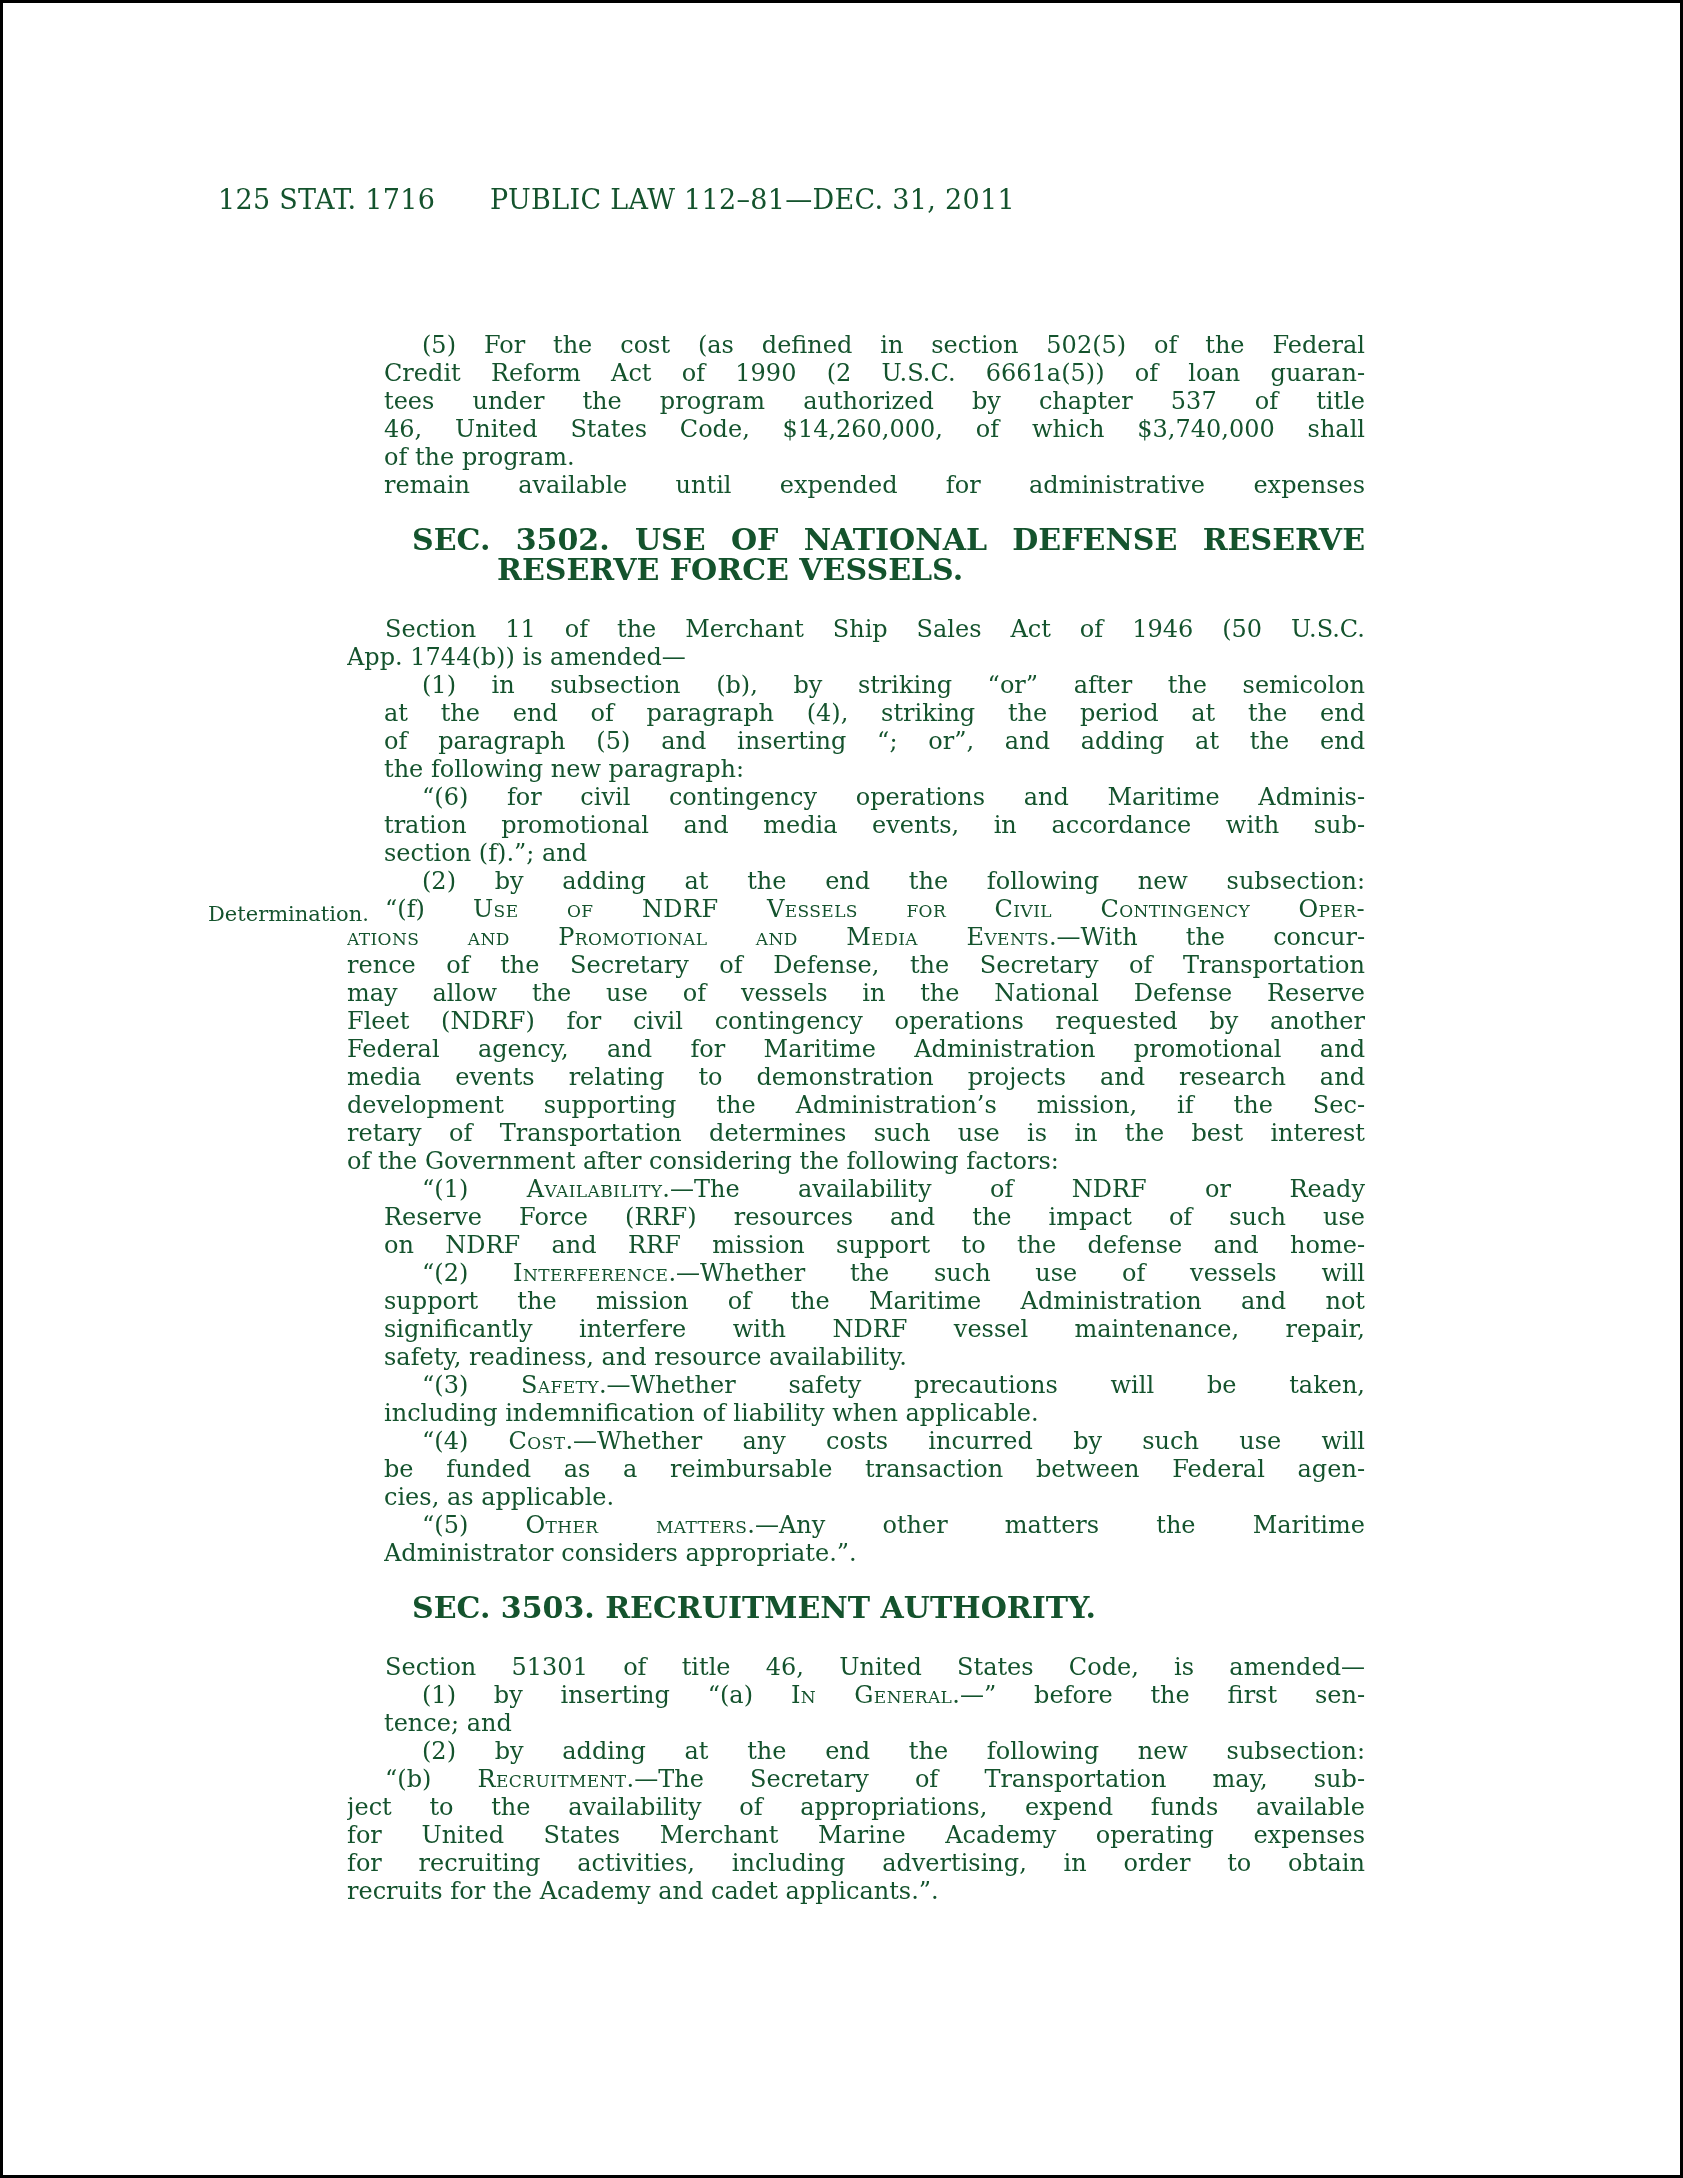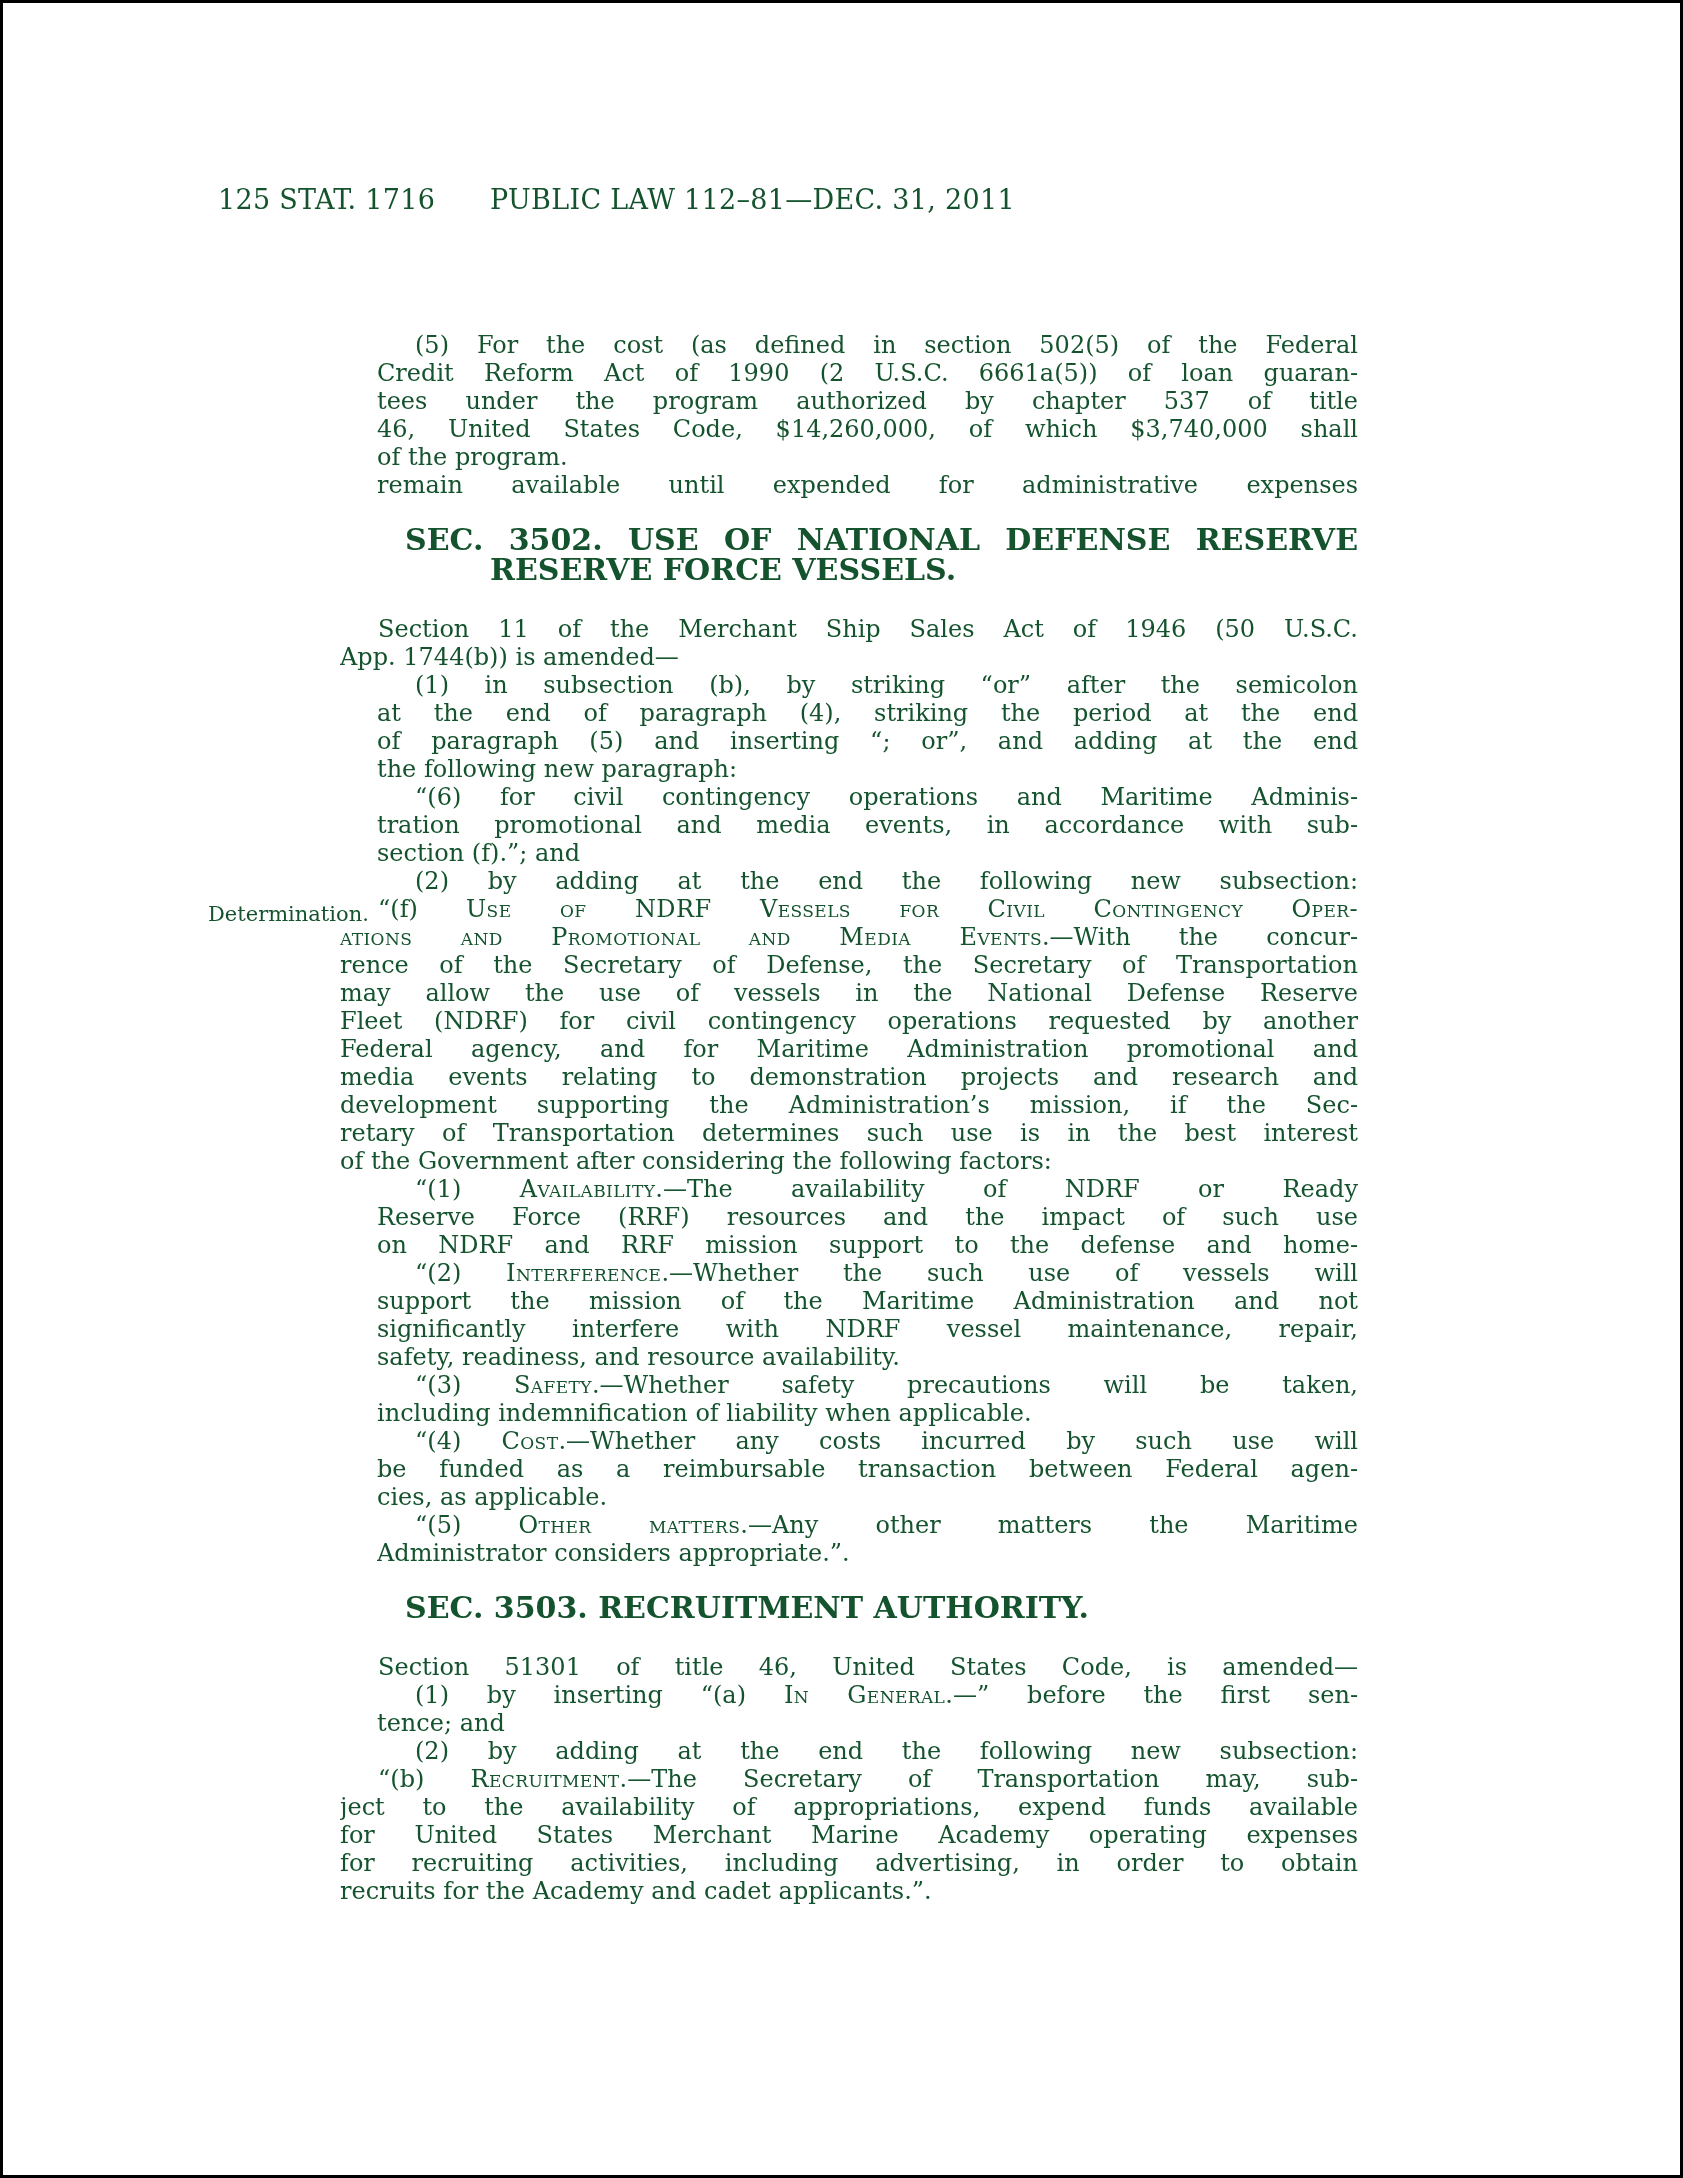--- a/index.html
+++ b/index.html
@@ -10,21 +10,21 @@
     border:3px solid #000;
     box-sizing:border-box;
     font-family:"DejaVu Serif","Liberation Serif",serif;
     color:#14532d;
     overflow:hidden;
   }
   .header-row{position:absolute;top:181px;left:0;right:0;height:34px;}
   .stat-number{position:absolute;left:215px;top:0;font-size:27px;letter-spacing:0.3px;}
   .law-title{position:absolute;left:487px;top:0;font-size:27px;letter-spacing:0.3px;text-align:right;}
   .margin-note{position:absolute;left:205px;top:899px;font-size:21px;}
-  .doc-body{position:absolute;left:337px;top:328px;width:1018px;font-size:24px;}
+  .doc-body{position:absolute;left:344px;top:328px;width:1018px;font-size:24px;}
   .block{margin:0;}
   .line{
     height:28px;line-height:28px;
     text-align:justify;text-align-last:justify;
     overflow:hidden;white-space:normal;
   }
   .line.end{text-align-last:left;}
   .para .line.first{text-indent:38px;}
   .para.lvl1{margin-left:37px;}
   .heading{margin-top:26px;margin-bottom:30px;font-weight:bold;}

